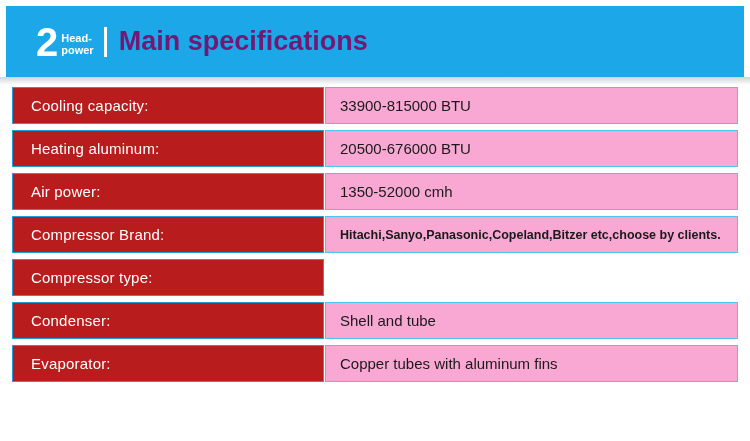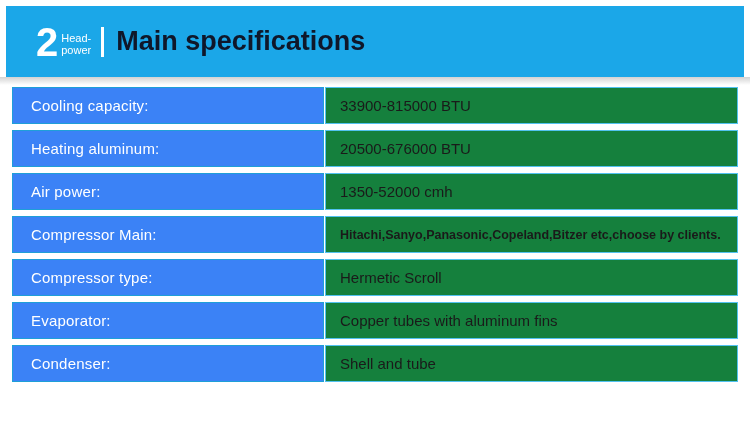--- a/index.html
+++ b/index.html
@@ -48,31 +48,31 @@
     letter-spacing: -1px;
     padding-right: 4px;
   }
   .head-sub {
     display: flex;
     flex-direction: column;
     justify-content: center;
     color: #ffffff;
     font-size: 11px;
     line-height: 12px;
-    font-weight: normal;
+    font-weight: bold;
     padding-top: 4px;
   }
   .head-divider {
     width: 3px;
     height: 30px;
     background: #ffffff;
     margin: 0 12px 0 10px;
   }
   .header-title {
-    color: #0f172a;
+    color: #701a75;
     font-size: 27px;
     font-weight: bold;
     letter-spacing: 0px;
     white-space: nowrap;
   }
   .header-shadow {
     position: absolute;
     left: 0;
     top: 77px;
     width: 750px;
@@ -87,33 +87,33 @@
   }
   .spec-row {
     display: flex;
     align-items: stretch;
     height: 37px;
     margin-bottom: 6px;
   }
   .spec-label {
     width: 312px;
     box-sizing: border-box;
-    background: #3b82f6;
+    background: #b91c1c;
     border: 1px solid #1f9fd8;
     color: #ffffff;
     font-size: 15px;
     display: flex;
     align-items: center;
     padding-left: 18px;
     letter-spacing: 0.2px;
   }
   .spec-value {
     flex: 1;
     box-sizing: border-box;
-    background: #15803d;
+    background: #f9a8d4;
     border: 1px solid #52c2f0;
     color: #1a1a1a;
     font-size: 15px;
     display: flex;
     align-items: center;
     padding-left: 14px;
     margin-left: 1px;
   }
   .spec-value.small {
     font-size: 12.5px;
@@ -150,33 +150,32 @@
       <div class="spec-value">20500-676000 BTU</div>
     </div>
 
     <div class="spec-row">
       <div class="spec-label">Air power:</div>
       <div class="spec-value">1350-52000 cmh</div>
     </div>
 
 
     <div class="spec-row">
-      <div class="spec-label">Compressor Main:</div>
+      <div class="spec-label">Compressor Brand:</div>
       <div class="spec-value small">Hitachi,Sanyo,Panasonic,Copeland,Bitzer etc,choose by clients.</div>
     </div>
 
     <div class="spec-row">
       <div class="spec-label">Compressor type:</div>
-      <div class="spec-value">Hermetic Scroll</div>
+    </div>
+
+    <div class="spec-row">
+      <div class="spec-label">Condenser:</div>
+      <div class="spec-value">Shell and tube</div>
     </div>
 
     <div class="spec-row">
       <div class="spec-label">Evaporator:</div>
       <div class="spec-value">Copper tubes with aluminum fins</div>
     </div>
 
-    <div class="spec-row">
-      <div class="spec-label">Condenser:</div>
-      <div class="spec-value">Shell and tube</div>
-    </div>
-
   </div>
 </div>
 
 </body></html>

